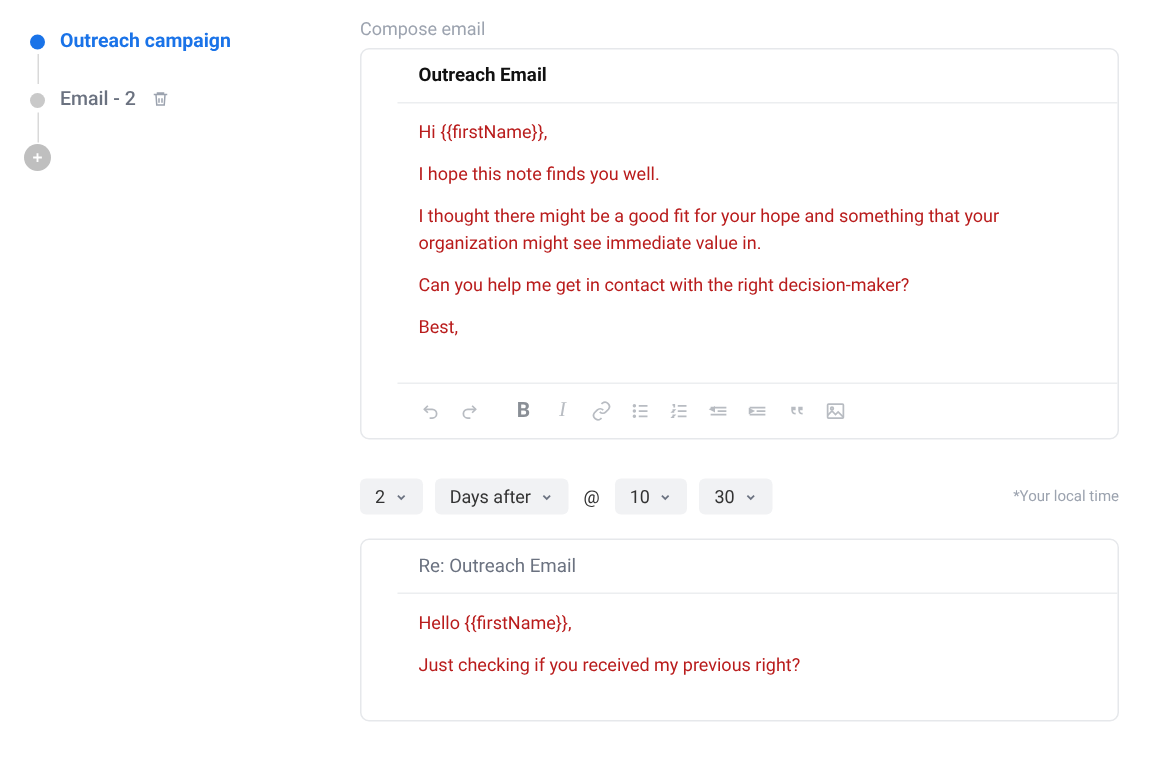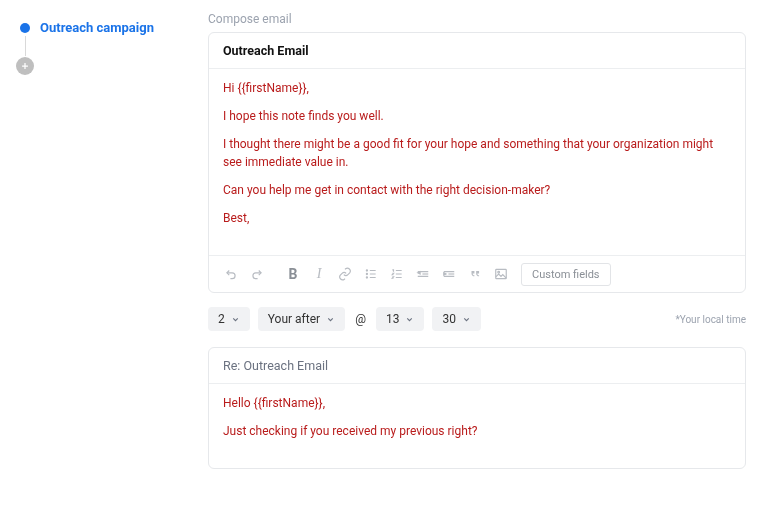--- a/index.html
+++ b/index.html
@@ -1,30 +1,30 @@
 <!DOCTYPE html>
 <html><head>
 <meta charset="utf-8">
 <style>
   * { box-sizing: border-box; margin: 0; padding: 0; }
   html, body { width: 768px; height: 512px; font-family: -apple-system, BlinkMacSystemFont, "Segoe UI", Roboto, Arial, sans-serif; background: #fff; overflow: hidden; }
-  .wrap { display: flex; height: 100%; }
+  .wrap { display: flex; height: 100%; gap: 32px; }
   .sidebar { width: 200px; padding: 14px 6px 0 20px; }
   .step { display: flex; align-items: center; gap: 10px; padding: 6px 0 18px 0; position: relative; }
   .step::after { content: ""; position: absolute; left: 5px; top: 22px; width: 1px; height: 20px; background: #d9d9d9; }
   .step:last-of-type::after { display: none; }
   .dot { width: 10px; height: 10px; border-radius: 50%; background: #c9c9c9; flex-shrink: 0; }
   .dot.active { background: #1a73e8; }
   .step-label { font-size: 13px; color: #6b7280; font-weight: 500; }
   .step-label.active { color: #1a73e8; font-weight: 700; }
   .trash { width: 12px; height: 13px; color: #9ca3af; }
   .add-circle { width: 18px; height: 18px; border-radius: 50%; background: #bfbfbf; display: flex; align-items: center; justify-content: center; color: #fff; font-size: 14px; line-height: 1; margin-top: 4px; margin-left: -4px; cursor: pointer; }
   .main { flex: 1; padding: 12px 22px 0 8px; overflow: hidden; }
   .section-label { font-size: 12px; color: #9ca3af; margin-bottom: 6px; }
-  .card { border: 1px solid #e6e8eb; border-radius: 6px; background: #fff; margin-bottom: 14px; }
+  .card { border: 1px solid #e6e8eb; border-radius: 6px; background: #fff; margin-bottom: 26px; padding-left: 24px; }
   .subject { font-size: 12.5px; font-weight: 700; color: #111; padding: 10px 14px; border-bottom: 1px solid #eceef0; }
   .body { padding: 10px 14px 18px 14px; font-size: 12px; color: #b91c1c; line-height: 1.5; }
   .body p { margin-bottom: 10px; }
   .toolbar { display: flex; align-items: center; gap: 2px; padding: 6px 10px; border-top: 1px solid #eceef0; }
   .tbtn { width: 24px; height: 24px; display: flex; align-items: center; justify-content: center; color: #b8bcc2; cursor: pointer; border-radius: 3px; }
   .tbtn svg { width: 14px; height: 14px; }
   .tbtn.bold-b { font-weight: 700; font-size: 14px; color: #8a8f96; }
   .tbtn.italic-i { font-style: italic; font-family: Georgia, serif; font-size: 14px; color: #b8bcc2; }
   .tsep { width: 8px; }
   .custom-fields { margin-left: 6px; border: 1px solid #e2e4e7; border-radius: 3px; padding: 4px 10px; font-size: 11px; color: #8a8f96; background: #fff; cursor: pointer; }
@@ -37,20 +37,29 @@
 </style>
 </head>
 <body>
 
 <div class="wrap">
 
   <div class="sidebar">
     <div class="step">
       <span class="dot active"></span>
       <span class="step-label active">Outreach campaign</span>
+    </div>
+    <div class="step">
+      <span class="dot"></span>
+      <span class="step-label">Email - 2</span>
+      <span class="trash">
+        <svg viewBox="0 0 24 24" fill="none" stroke="currentColor" stroke-width="2">
+            <path d="M3 6h18M8 6V4h8v2M6 6l1 14h10l1-14M10 11v6M14 11v6"></path>
+          </svg>
+      </span>
     </div>
     <div class="add-circle">
       <svg viewBox="0 0 24 24" width="10" height="10" fill="none" stroke="#fff" stroke-width="3">
           <path d="M12 5v14M5 12h14"></path>
         </svg>
     </div>
   </div>
 
   <div class="main">
 
@@ -118,40 +127,39 @@
               <path d="M7 7h4v4H8c0 2 1 3 3 3v2c-3 0-5-2-5-5V7zm8 0h4v4h-3c0 2 1 3 3 3v2c-3 0-5-2-5-5V7z"></path>
             </svg>
           </span>
         <span class="tbtn">
             <svg viewBox="0 0 24 24" fill="none" stroke="currentColor" stroke-width="2">
               <rect x="3" y="4" width="18" height="16" rx="1"></rect>
               <circle cx="8" cy="9" r="1.5"></circle>
               <path d="M3 17l5-5 4 4 3-3 6 6"></path>
             </svg>
           </span>
-        <span class="custom-fields">Custom fields</span>
       </div>
     </div>
 
     <div class="schedule-row">
       <span class="pill">
         <span>2</span>
         <svg class="chev" viewBox="0 0 24 24" fill="none" stroke="#6b7280" stroke-width="3">
             <path d="M6 9l6 6 6-6"></path>
           </svg>
       </span>
       <span class="pill">
-        <span>Your after</span>
+        <span>Days after</span>
         <svg class="chev" viewBox="0 0 24 24" fill="none" stroke="#6b7280" stroke-width="3">
             <path d="M6 9l6 6 6-6"></path>
           </svg>
       </span>
       <span class="at">@</span>
       <span class="pill">
-        <span>13</span>
+        <span>10</span>
         <svg class="chev" viewBox="0 0 24 24" fill="none" stroke="#6b7280" stroke-width="3">
             <path d="M6 9l6 6 6-6"></path>
           </svg>
       </span>
       <span class="pill">
         <span>30</span>
         <svg class="chev" viewBox="0 0 24 24" fill="none" stroke="#6b7280" stroke-width="3">
             <path d="M6 9l6 6 6-6"></path>
           </svg>
       </span>

